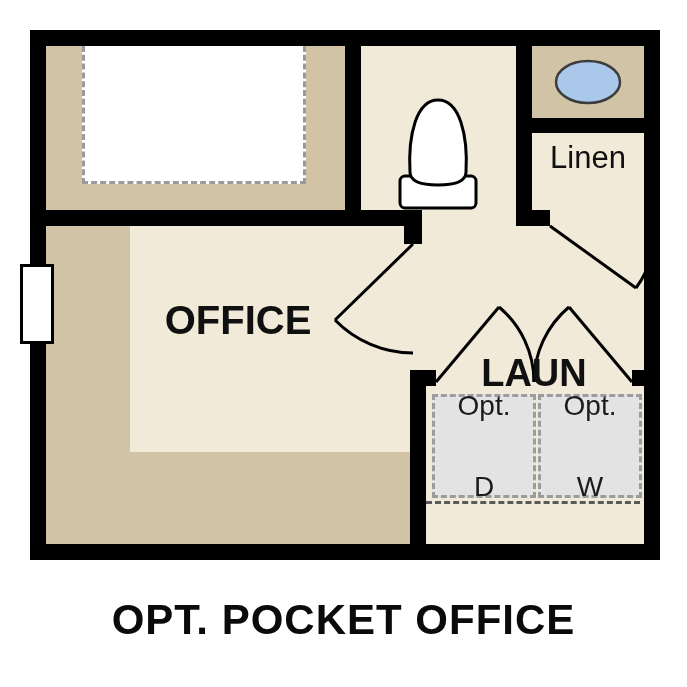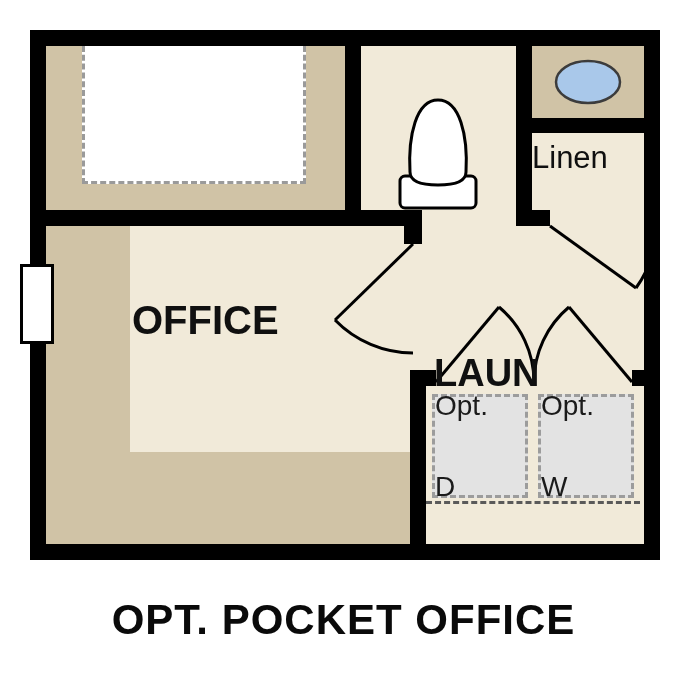--- a/index.html
+++ b/index.html
@@ -16,38 +16,38 @@
     position:absolute; left:82px; top:46px; width:224px; height:138px;
     background:#ffffff; box-sizing:border-box;
     border:3px dashed var(--dash-gray,#9a9a9a); border-top:none;
   }
   .window {
     position:absolute; left:20px; top:264px; width:34px; height:80px;
     background:#ffffff; box-sizing:border-box; border:3px solid var(--wall,#000);
     z-index:5;
   }
   .appliance {
-    position:absolute; top:394px; width:96px; height:104px;
+    position:absolute; top:394px; width:104px; height:104px;
     background:var(--appliance-gray,#e3e3e3); box-sizing:border-box;
     border:3px dashed var(--appliance-border,#9c9c9c);
-    display:flex; flex-direction:column; align-items:flex-start; justify-content:center;
+    display:flex; flex-direction:column; align-items:center; justify-content:center;
     font-size:28px; line-height:1.2; color:#1b1b1b; z-index:4;gap:47px;
   }
   .appliance-d { left:432px; }
   .appliance-w { left:538px; }
   .opt-dashed-line {
     position:absolute; left:426px; top:501px; width:214px; height:0;
     border-top:3px dashed #5a5a5a; z-index:4;
   }
   svg.overlay { position:absolute; left:0; top:0; z-index:6; pointer-events:none; }
   .fixture { fill:#ffffff; stroke:var(--wall,#000); stroke-width:3; }
   .door-line { fill:none; stroke:var(--wall,#000); stroke-width:3; }
   .sink { fill:var(--sink-blue,#a9c8ea); stroke:#3c3c3c; stroke-width:2.5; }
 
-  .room-label { position:absolute; z-index:8; color:#101010; }
+  .room-label { position:absolute; z-index:8; color:#101010; text-align:center; }
   .label-office { left:132px; top:298px; width:212px; font-weight:bold; font-size:40px; line-height:1.1; }
   .label-laun   { left:434px; top:352px; width:200px; font-weight:bold; font-size:38px; }
   .label-linen  { left:532px; top:140px; width:112px; font-weight:normal; font-size:31px; }
   .plan-title   {
     position:absolute; left:0; top:596px; width:687px; text-align:center;
     font-weight:bold; font-size:42px; letter-spacing:1px; color:#0a0a0a; z-index:9;
   }
 </style>
 </head>
 <body>

